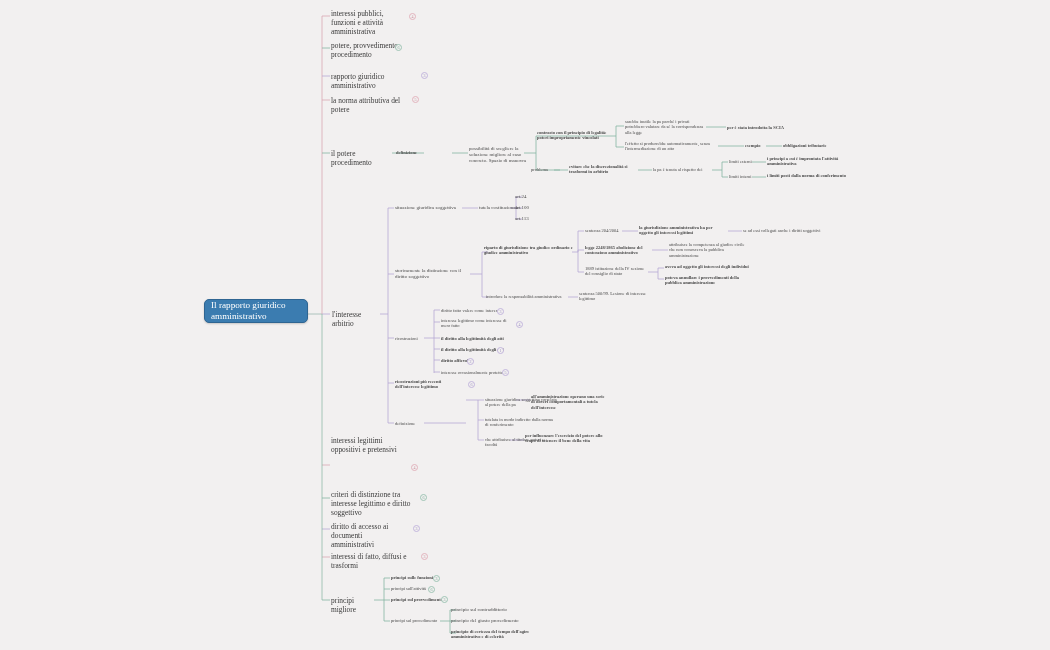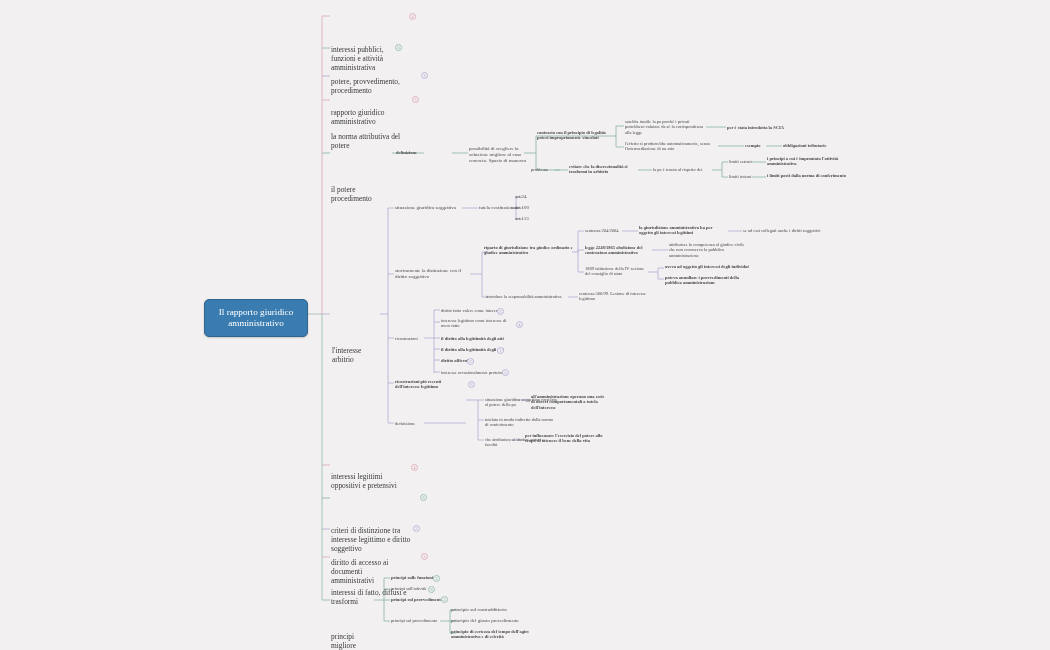--- a/index.html
+++ b/index.html
@@ -16,31 +16,30 @@
 
   .node{position:absolute;}
   .node .txt{display:block;line-height:1.22;}
 
   
   .root{
     left:204px;top:299px;width:104px;
     background:#3b7cb0;
     border:1px solid #2f6592;
     border-radius:5px;
-    padding:7px 6px;
+    padding:0 6px;
     box-sizing:border-box;
-    text-align:center;
     color:#ffffff;
     font-size:9.2px;
     line-height:1.25;
     box-shadow:0 1px 2px rgba(0,0,0,.18);
   }
 
   
-  .l1{font-size:7.4px;color:#3a3a3a;line-height:1.3;margin-top:36px;}
+  .l1{font-size:7.4px;color:#3a3a3a;line-height:1.3;}
   
   .l2{font-size:5.0px;color:#4a4a4a;line-height:1.32;}
   
   .l3{font-size:4.5px;color:#4a4a4a;line-height:1.34;}
   .bold{font-weight:bold;}
 
   
   .badge{
     position:absolute;width:7px;height:7px;border-radius:50%;
     border:1px solid #b9b9b9;background:#f2f0f0;

